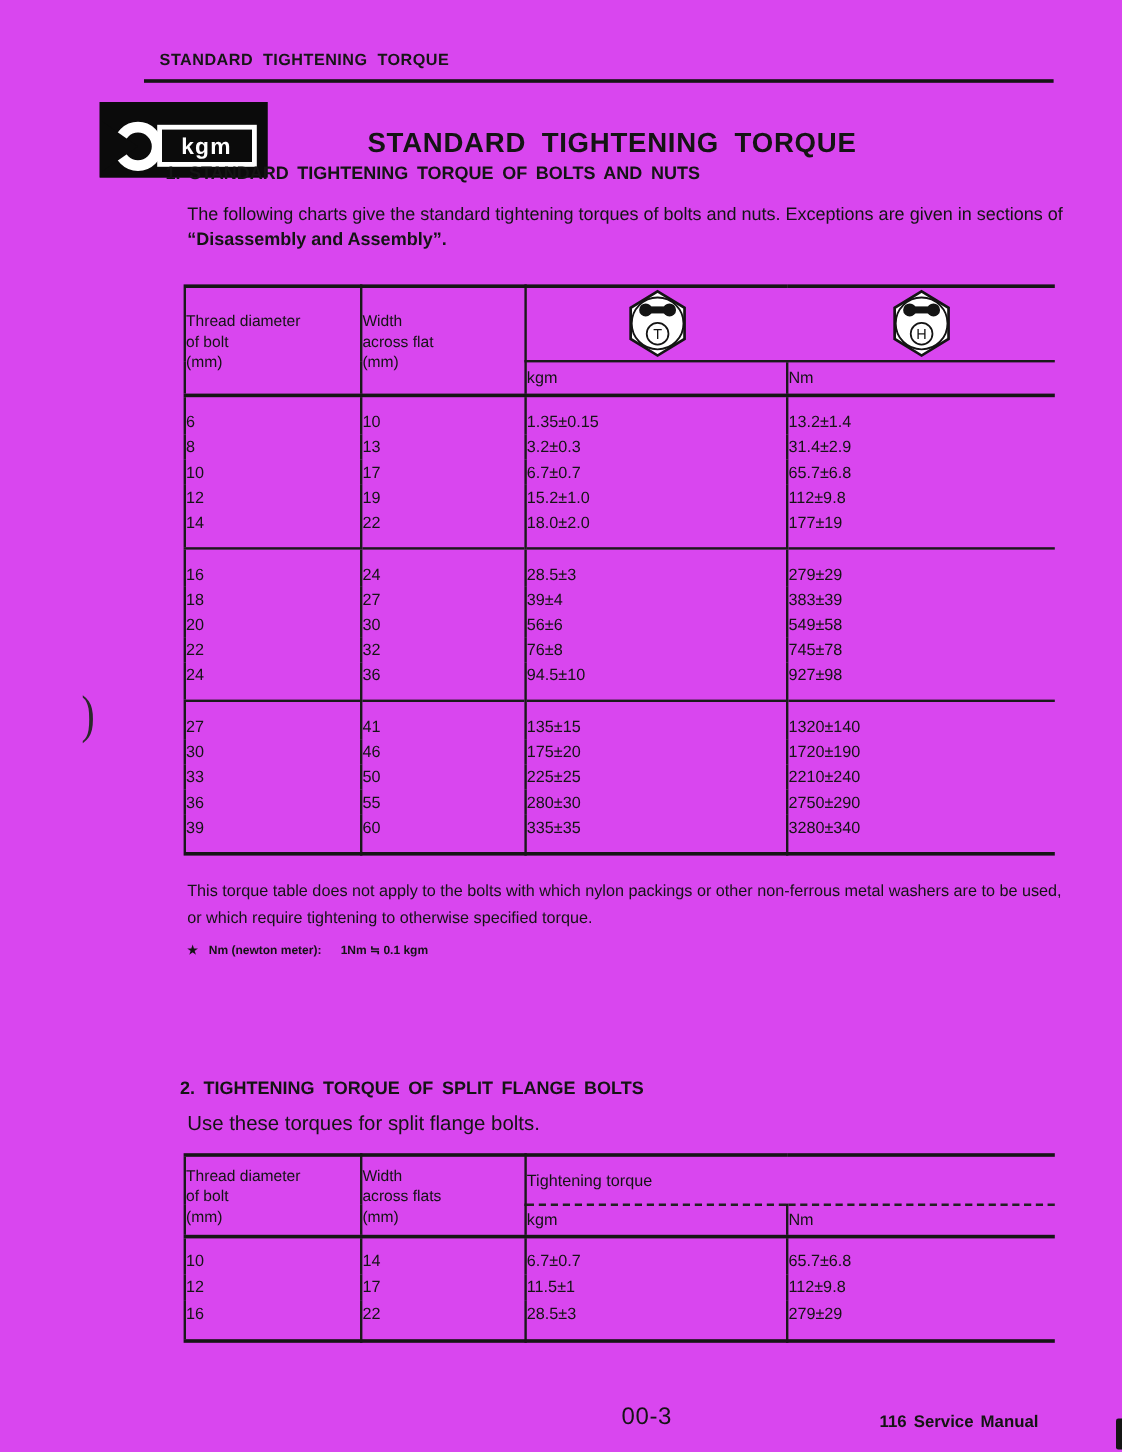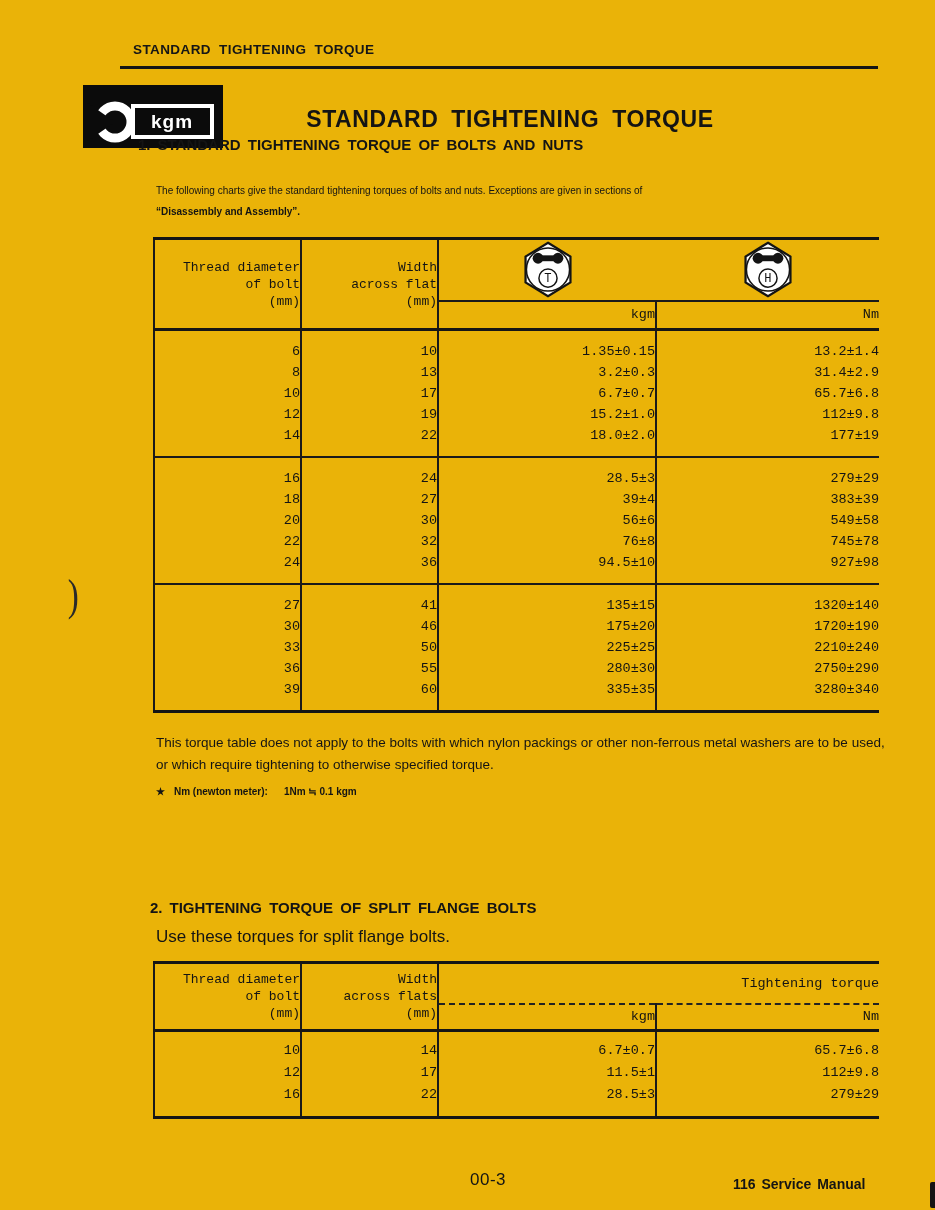--- a/index.html
+++ b/index.html
@@ -1,19 +1,19 @@
 <!DOCTYPE html>
 <html><head>
 <meta charset="utf-8">
 <style>
   * { margin:0; padding:0; box-sizing:border-box; }
   html,body { background:#ffffff; }
   .page {
     position:relative; width:935px; height:1210px;
-    background:#eab308; overflow:hidden;
+    background:#d946ef; overflow:hidden;
     font-family:"Liberation Sans", sans-serif; color:#141414;
   }
   .abs { position:absolute; }
 
   
   .running-head {
     left:133px; top:42px; font-size:13.5px; font-weight:bold;
     letter-spacing:0.4px; word-spacing:4px; color:#161616;
   }
   .head-rule { left:120px; top:66px; width:758px; height:3px; background:#151515; }
@@ -25,26 +25,26 @@
   .title {
     left:240px; top:106px; width:540px; text-align:center;
     font-size:23px; font-weight:bold; letter-spacing:0.6px; word-spacing:6px;
   }
 
   .sec-head { font-size:15px; font-weight:bold; word-spacing:3px; white-space:nowrap; }
   .sec-head .num { margin-right:7px; }
   .sec1-head { left:138px; top:136px; }
   .sec2-head { left:150px; top:899px; }
 
-  .intro { left:156px; top:180px; width:742px; font-size:10px; line-height:21px; }
+  .intro { left:156px; top:168px; width:742px; font-size:15px; line-height:21px; }
   .intro b { font-weight:bold; }
   .intro2 { left:156px; top:927px; font-size:17px; }
 
   
-  table { border-collapse:collapse; table-layout:fixed; text-align:right; font-size:13.5px; color:#141414;font-family:Liberation Mono, monospace; }
+  table { border-collapse:collapse; table-layout:fixed; text-align:left; font-size:13.5px; color:#141414; }
   .t1 { left:153px; top:237px; width:725px; }
   .t2 { left:153px; top:961px; width:725px; }
   .t1, .t2 {
     border-top:3px solid #151515;
     border-bottom:3px solid #151515;
     border-left:2px solid #1a1a1a;
   }
   thead { border-bottom:3px solid #151515; }
   th { font-weight:normal; }
   .th-col { border-right:2px solid #1a1a1a; font-size:13px; line-height:17px; white-space:pre-line; vertical-align:middle; }
@@ -63,21 +63,21 @@
   tbody td:nth-child(1), tbody td:nth-child(2), tbody td:nth-child(3) { border-right:2px solid #1a1a1a; }
   tbody tr:first-child td { padding-top:10px; }
   tbody tr:last-child td { padding-bottom:10px; }
   .t2 tbody tr:first-child td { padding-top:8px; }
 
   .note { left:156px; top:732px; width:742px; font-size:13.5px; line-height:22px; }
   .footnote { left:156px; top:786px; font-size:10px; font-weight:bold; }
   .footnote .star { margin-right:9px; }
   .footnote .fval { margin-left:16px; }
 
-  .footer-page { left:470px; top:1170px; width:90px; text-align:left; font-size:17px; letter-spacing:0.5px; }
+  .footer-page { left:470px; top:1170px; width:90px; text-align:right; font-size:20px; letter-spacing:0.5px; }
   .footer-manual { left:733px; top:1176px; font-size:14px; font-weight:bold; word-spacing:2px; }
 
   .paren-artifact {
     left:66px; top:570px; font-size:44px; font-weight:300; color:#2a2a2a;
     transform:scaleX(0.75); font-family:"Liberation Serif", serif;
   }
   .scan-smudge { right:0; top:1182px; width:5px; height:26px; background:#151515; border-radius:2px 0 0 2px; }
 </style>
 </head>
 <body>

